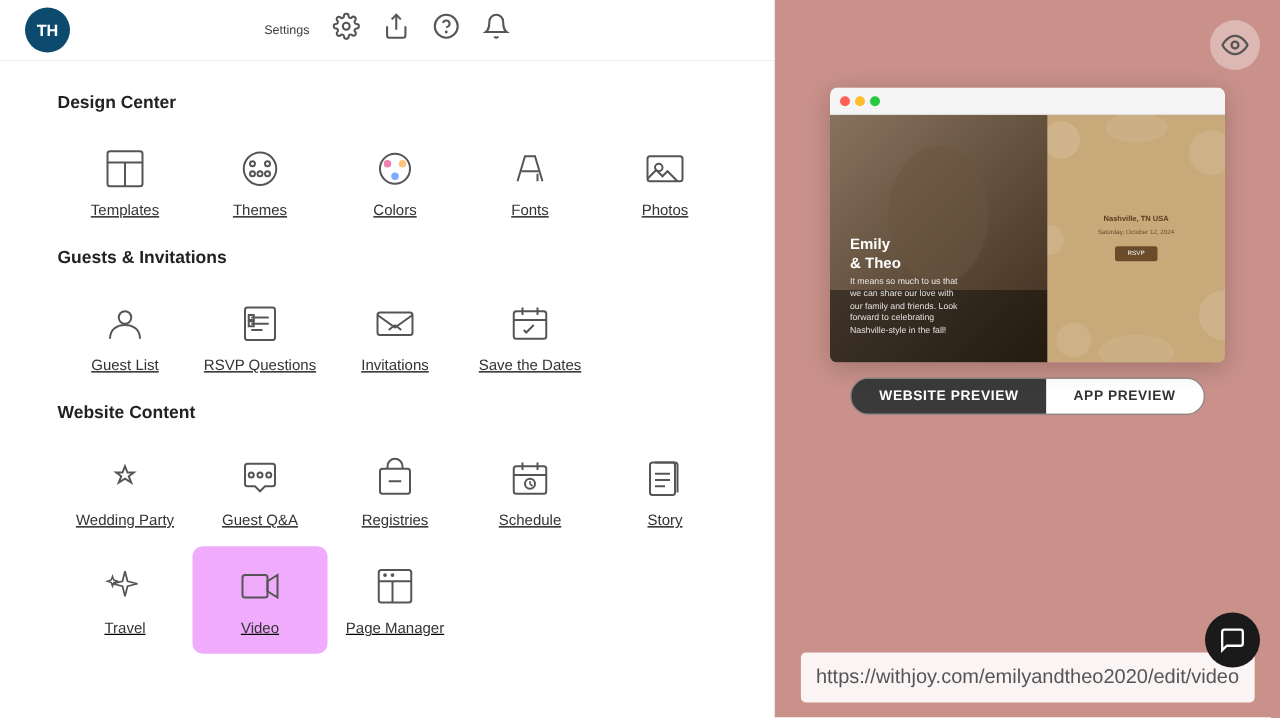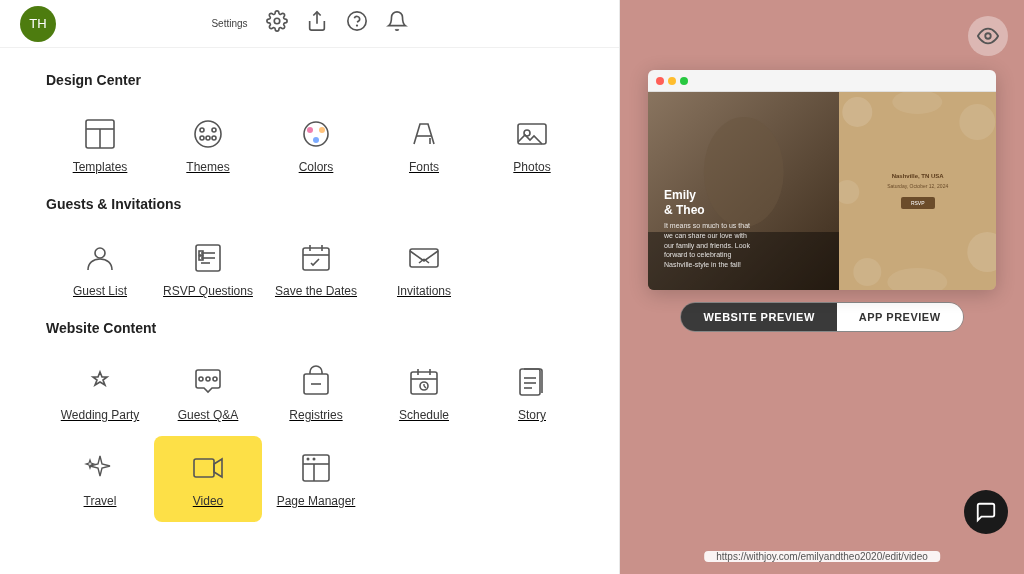--- a/index.html
+++ b/index.html
@@ -28,24 +28,24 @@
       align-items: center;
       justify-content: center;
       padding: 10px 20px;
       border-bottom: 1px solid #f0f0f0;
       position: relative;
     }
     .avatar {
       width: 36px;
       height: 36px;
       border-radius: 50%;
-      background: #4d7c0f;
+      background: #0c4a6e;
       color: #fff;
       font-size: 13px;
-      font-weight: 400;
+      font-weight: 700;
       display: flex;
       align-items: center;
       justify-content: center;
       position: absolute;
       left: 20px;
     }
     .header-actions {
       display: flex;
       align-items: center;
       gap: 18px;
@@ -90,21 +90,21 @@
       display: flex;
       flex-direction: column;
       align-items: center;
       padding: 14px 8px;
       cursor: pointer;
       border-radius: 8px;
       transition: background 0.15s;
       text-decoration: underline;
     }
     .icon-item.active {
-      background: #fde047;
+      background: #f0abfc;
     }
     .icon-item svg {
       width: 36px;
       height: 36px;
       margin-bottom: 8px;
     }
     .icon-label {
       font-size: 12px;
       color: #333;
       text-align: center;
@@ -130,21 +130,21 @@
       width: 40px;
       height: 40px;
       border-radius: 50%;
       background: rgba(255,255,255,0.35);
       display: flex;
       align-items: center;
       justify-content: center;
       cursor: pointer;
     }
     .preview-wrapper {
-      width: 348px;
+      width: 316px;
       height: 220px;
       position: relative;
       border-radius: 6px;
       overflow: hidden;
       box-shadow: 0 4px 20px rgba(0,0,0,0.2);
       margin-top: 50px;
     }
     .preview-top-bar {
       position: absolute;
       top: 0;
@@ -253,22 +253,22 @@
     }
 
     
     .url-bar {
       position: absolute;
       bottom: 12px;
       left: 50%;
       transform: translateX(-50%);
       background: rgba(255,255,255,0.9);
       border-radius: 4px;
-      padding: 0 12px;
-      font-size: 10px;
+      padding: 11px 12px;
+      font-size: 16px;
       color: #555;
       white-space: nowrap;
     }
 
     
     .chat-bubble {
       position: absolute;
       bottom: 40px;
       right: 16px;
       width: 44px;
@@ -392,36 +392,36 @@
           <line x1="11" y1="18" x2="25" y2="18"></line>
           <line x1="11" y1="23" x2="20" y2="23"></line>
           <rect x="9" y="11" width="4" height="4"></rect>
           <rect x="9" y="16" width="4" height="4"></rect>
         </svg>
         <span class="icon-label">RSVP Questions</span>
       </div>
 
       <div class="icon-item">
         <svg viewBox="0 0 36 36" fill="none" stroke="#555" stroke-width="1.6">
+          <rect x="4" y="9" width="28" height="18" rx="2"></rect>
+          <path d="M4 11l14 10L32 11"></path>
+          <path d="M18 19l-5 4M18 19l5 4"></path>
+        </svg>
+        <span class="icon-label">Invitations</span>
+      </div>
+
+      <div class="icon-item">
+        <svg viewBox="0 0 36 36" fill="none" stroke="#555" stroke-width="1.6">
           <rect x="5" y="8" width="26" height="22" rx="2"></rect>
           <line x1="5" y1="15" x2="31" y2="15"></line>
           <line x1="12" y1="5" x2="12" y2="11"></line>
           <line x1="24" y1="5" x2="24" y2="11"></line>
           <path d="M13 23l2 2 6-6"></path>
         </svg>
         <span class="icon-label">Save the Dates</span>
-      </div>
-
-      <div class="icon-item">
-        <svg viewBox="0 0 36 36" fill="none" stroke="#555" stroke-width="1.6">
-          <rect x="4" y="9" width="28" height="18" rx="2"></rect>
-          <path d="M4 11l14 10L32 11"></path>
-          <path d="M18 19l-5 4M18 19l5 4"></path>
-        </svg>
-        <span class="icon-label">Invitations</span>
       </div>
     </div>
 
     <div class="section-title">Website Content</div>
     <div class="icon-grid">
 
       <div class="icon-item">
         <svg viewBox="0 0 36 36" fill="none" stroke="#555" stroke-width="1.6">
           <path d="M18 8 l2 5 5 0 -4 3 2 5 -5-3 -5 3 2-5 -4-3 5 0 z"></path>
         </svg>

